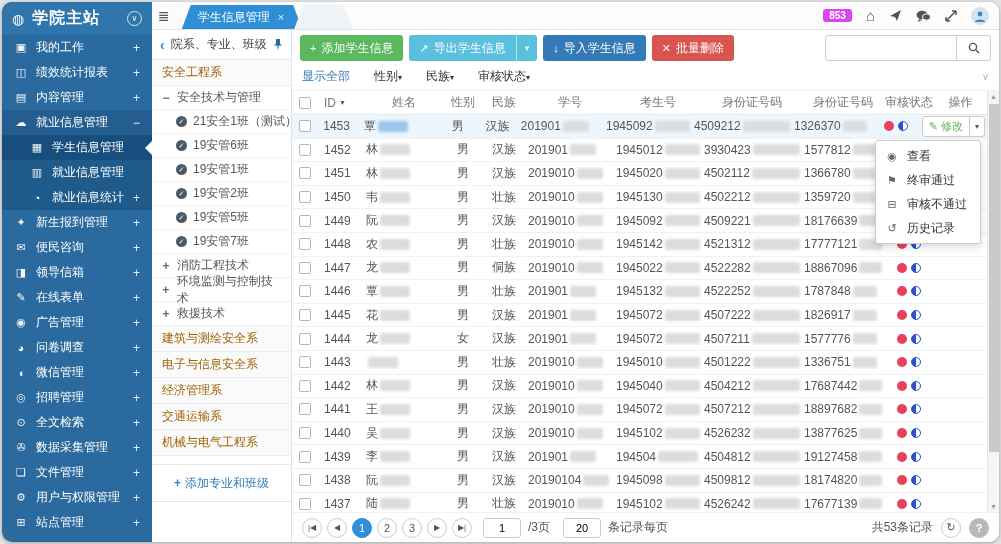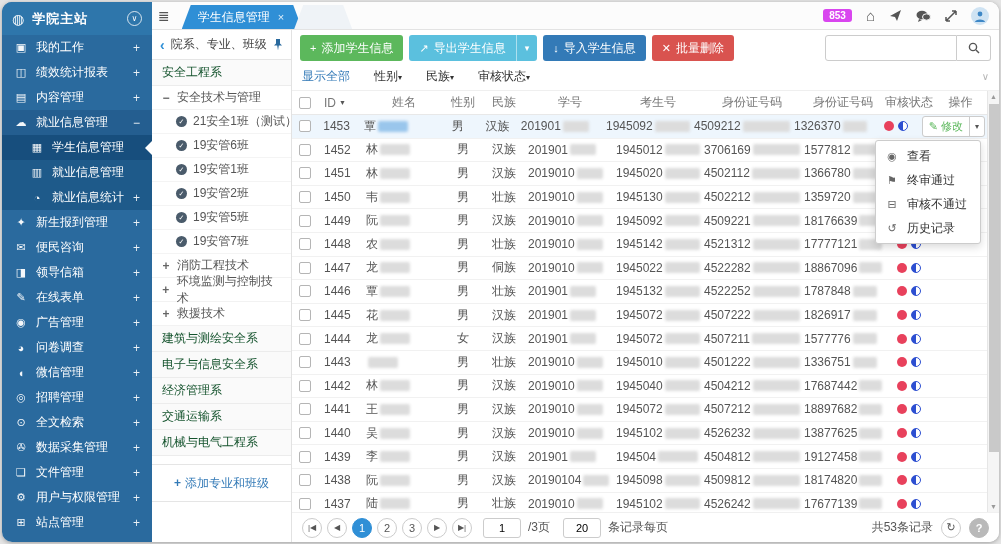--- a/index.html
+++ b/index.html
@@ -4,21 +4,21 @@
 <style>
   * { box-sizing: border-box; margin: 0; padding: 0; }
   html,body { background:#e4e4e4; font-family:"Liberation Sans","DejaVu Sans",sans-serif; }
   .app { width:997px; height:540px; margin:2px; border-radius:10px; overflow:hidden;
          display:flex; background:#fff; box-shadow:0 1px 4px rgba(0,0,0,.3); font-size:12px; }
 
   
   .sidebar { width:150px; flex-shrink:0; background:#2a6a9e; color:#fff; overflow:hidden; }
   .sb-header { height:33px; background:#2e76ab; display:flex; align-items:center; padding:0 10px; gap:8px; }
   .sb-globe { font-size:14px; }
-  .sb-title { font-size:13px; font-weight:bold; flex:1; letter-spacing:1px; }
+  .sb-title { font-size:16px; font-weight:bold; flex:1; letter-spacing:1px; }
   .sb-circle { width:15px; height:15px; border:1px solid rgba(255,255,255,.8); border-radius:50%;
                display:flex; align-items:center; justify-content:center; font-size:8px; }
   .sb-item { height:25px; display:flex; align-items:center; padding:0 12px; gap:8px; cursor:pointer; position:relative; }
   .sb-ico { width:14px; text-align:center; font-size:11px; opacity:.95; }
   .sb-label { flex:1; white-space:nowrap; overflow:hidden;font-family:Liberation Mono, monospace; }
   .sb-expand { font-size:12px; opacity:.9; }
   .sb-item.parent-open { background:#245e90; }
   .sb-sub { background:#1e5a8a; }
   .sb-sub .sb-item { padding-left:28px; }
   .sb-item.active { background:#174e7d; }
@@ -44,21 +44,21 @@
 
   .body { flex:1; display:flex; min-height:0; }
 
   
   .tree-panel { width:140px; flex-shrink:0; border-right:1px solid #e2e2e2; display:flex; flex-direction:column; overflow:hidden; }
   .tree-header { height:30px; flex-shrink:0; border-bottom:1px solid #e5e5e5; display:flex; align-items:center;
                  padding:0 8px; gap:6px; color:#444; }
   .tree-back { color:#2f8fd6; font-weight:bold; font-size:14px; cursor:pointer; }
   .tree-title { flex:1; font-size:12px; }
   .pin { cursor:pointer; display:flex; }
-  .dept { height:26px; line-height:25px; padding:0 10px; color:#14532d; background:#fafafa;
+  .dept { height:26px; line-height:25px; padding:0 10px; color:#a16207; background:#fafafa;
           border-bottom:1px solid #ececec; cursor:pointer; white-space:nowrap; overflow:hidden; }
   .tree-group { height:24px; display:flex; align-items:center; gap:6px; padding:0 9px; color:#555;
                 border-bottom:1px solid #f2f2f2; cursor:pointer; }
   .tg-state { width:10px; text-align:center; color:#666; font-weight:bold; }
   .tree-class { height:24px; display:flex; align-items:center; gap:6px; padding:0 8px 0 24px; color:#555;
                 border-bottom:1px solid #f4f4f4; cursor:pointer; white-space:nowrap; }
   .shield { width:11px; height:11px; flex-shrink:0; background:#4a5b6b; border-radius:50%; color:#fff;
             font-size:7px; display:flex; align-items:center; justify-content:center; }
   .add-class { margin-top:8px; border-top:1px solid #e5e5e5; border-bottom:1px solid #e5e5e5; height:38px;
                display:flex; align-items:center; justify-content:center; gap:4px; color:#337ab7; cursor:pointer; }
@@ -478,21 +478,21 @@
                 <div class="td c4">汉族</div>
                 <div class="td c5">
                   <span>201901</span>
                   <span class="blur b-sn"></span>
                 </div>
                 <div class="td c6">
                   <span>1945012</span>
                   <span class="blur b-en"></span>
                 </div>
                 <div class="td c7">
-                  <span>3706169</span>
+                  <span>3930423</span>
                   <span class="blur b-idc"></span>
                 </div>
                 <div class="td c8">
                   <span>1577812</span>
                   <span class="blur b-ph"></span>
                 </div>
                 <div class="td c9">
                   <span class="dot-red"></span>
                   <span class="half-blue"></span>
                 </div>

